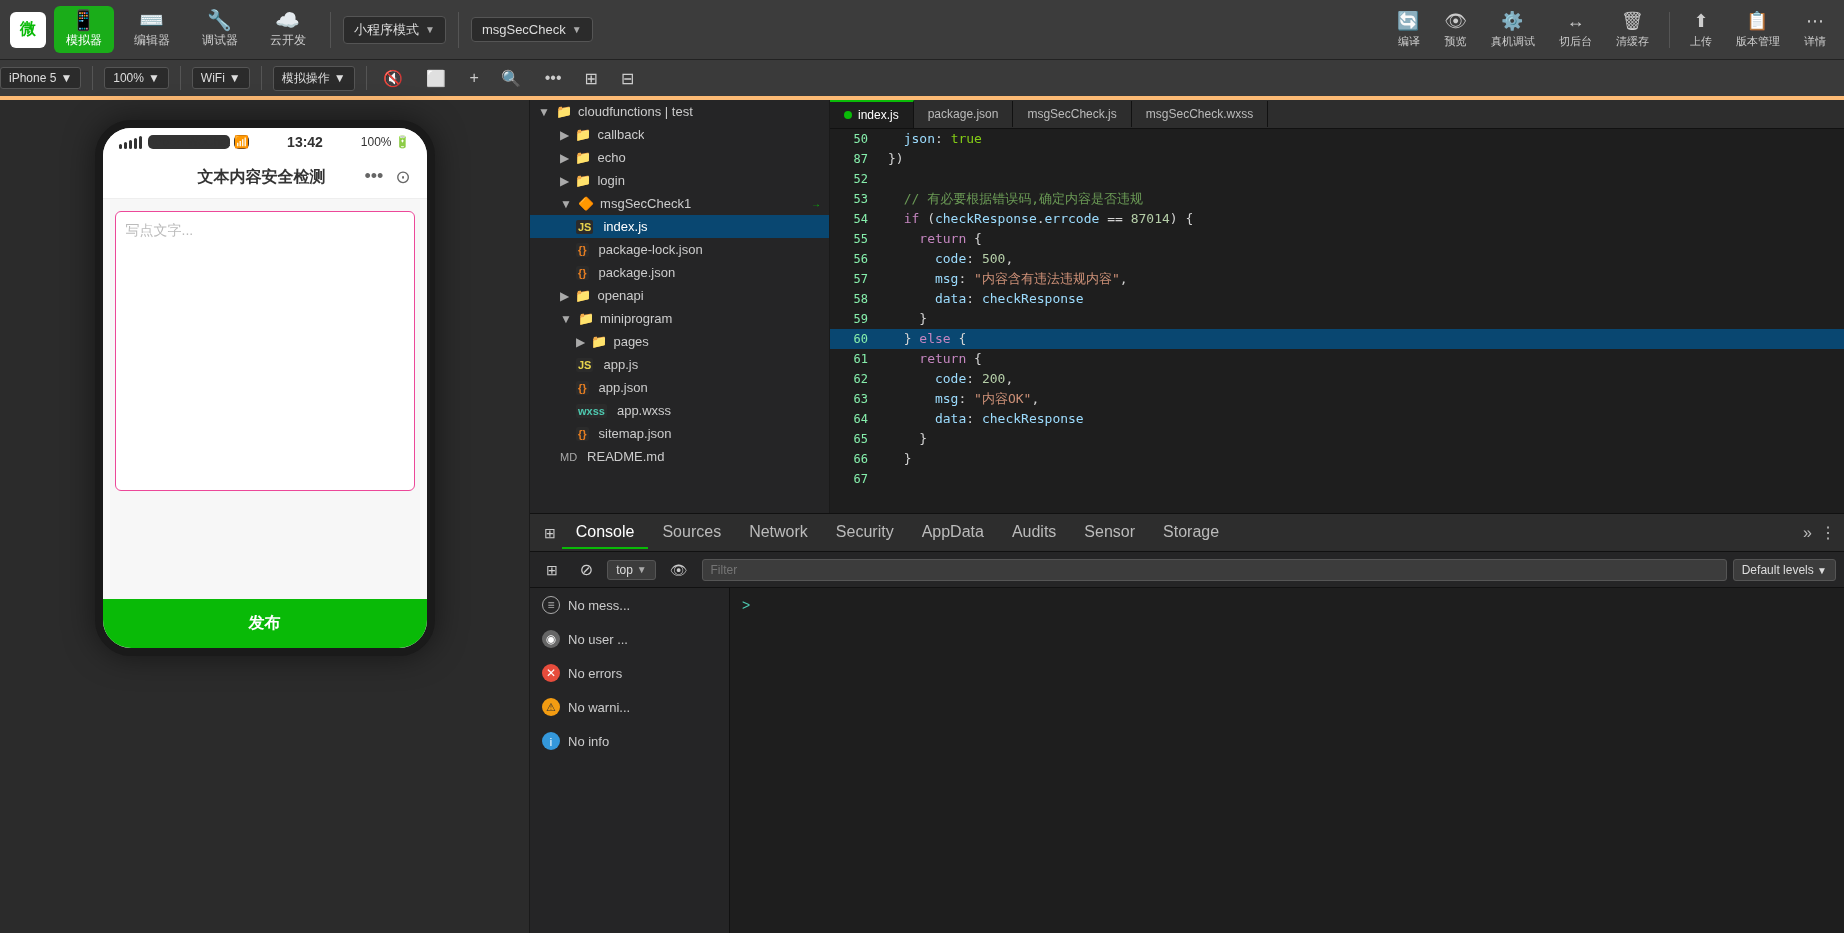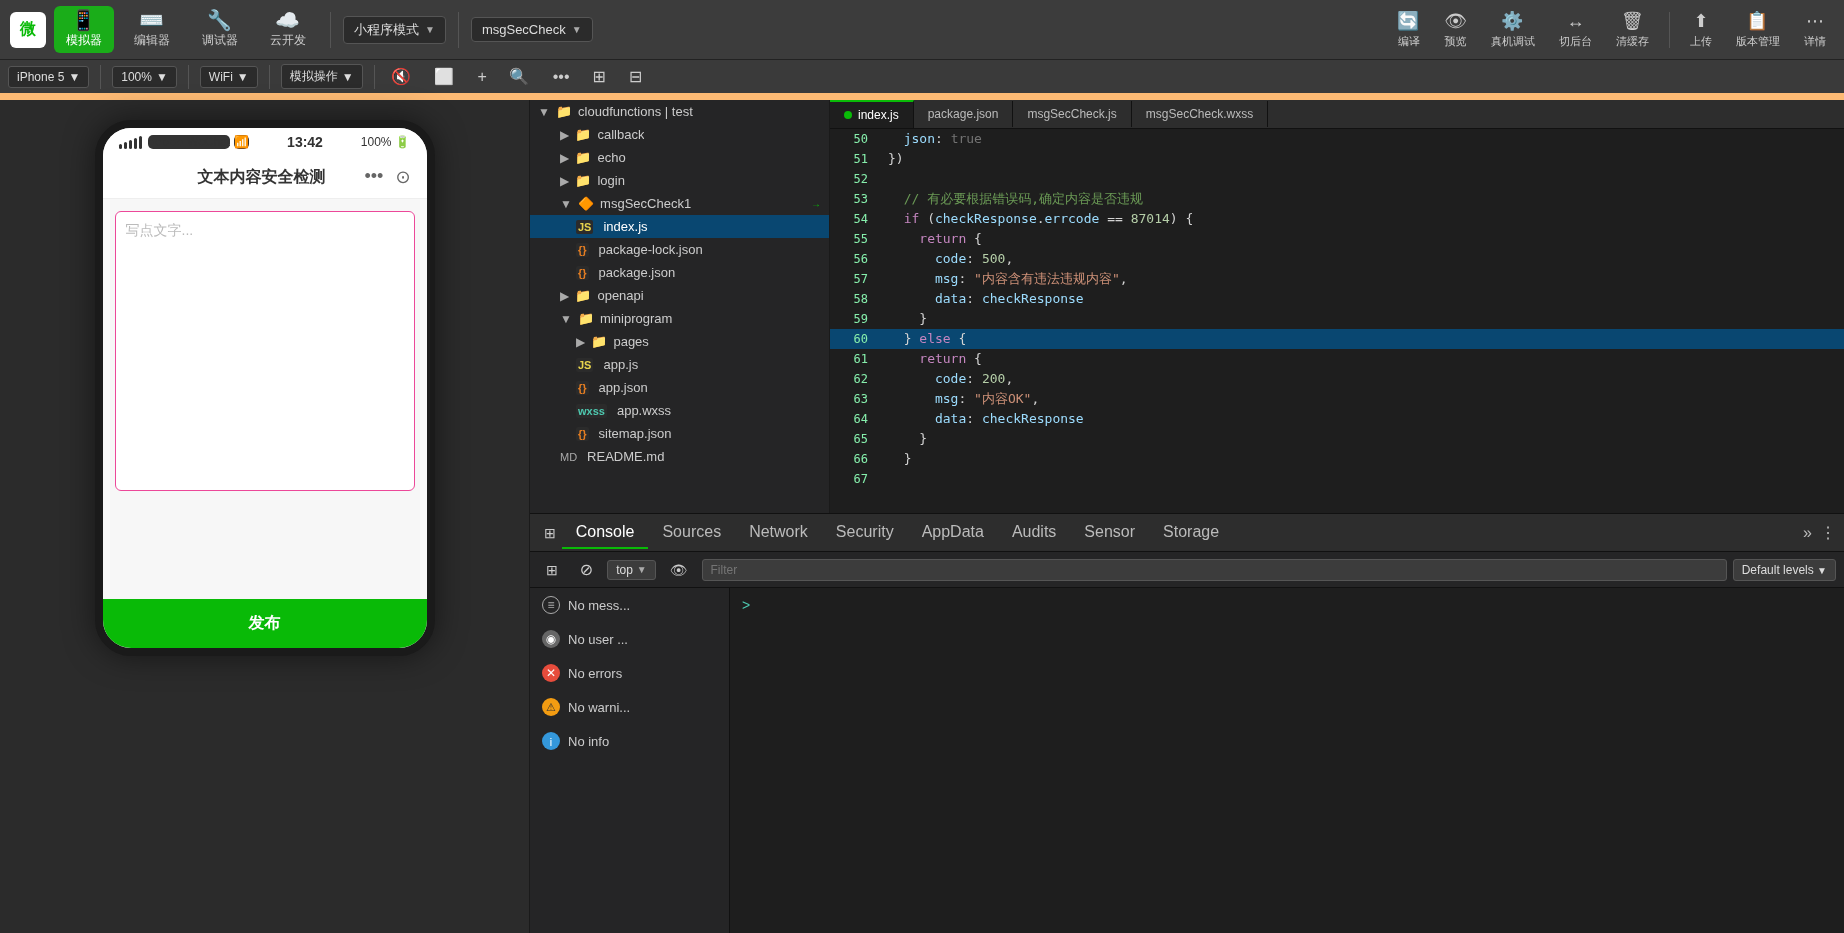--- a/index.html
+++ b/index.html
@@ -33,22 +33,22 @@
     .toolbar-right { margin-left: auto; display: flex; align-items: center; gap: 8px; }
     .toolbar-icon-btn {
       display: flex; flex-direction: column; align-items: center;
       font-size: 11px; color: #ccc; cursor: pointer; gap: 2px; padding: 4px 8px;
     }
     .toolbar-icon-btn .icon { font-size: 18px; }
 
     
     .secondary-toolbar {
       display: flex; align-items: center; height: 40px;
-      background: #3a3a3a; border-bottom: 7px solid #fdba74;
-      padding: 0 8px; gap: 11px; font-size: 12px;
+      background: #3a3a3a; border-bottom: 4px solid #fdba74;
+      padding: 0 0; gap: 11px; font-size: 12px;
     }
     .device-select {
       display: flex; align-items: center; gap: 4px;
       background: #2b2b2b; border: 1px solid #555; border-radius: 3px;
       padding: 3px 8px; cursor: pointer; color: #ddd;
     }
     .sec-separator { width: 1px; height: 24px; background: #555; }
     .icon-btn-sm { padding: 4px 6px; cursor: pointer; color: #ccc; font-size: 16px; }
 
     
@@ -131,21 +131,21 @@
     }
     .code-line {
       display: flex; min-height: 20px; line-height: 20px;
     }
     .code-line.highlighted { background: #094771; }
     .line-num {
       width: 50px; text-align: right; padding-right: 12px;
       color: #86efac; flex-shrink: 0; user-select: none; font-size: 12px;
     }
     .line-content { flex: 1; padding-left: 8px; color: #d4d4d4; white-space: pre; }
-    .kw { color: #737373; }
+    .kw { color: #84cc16; }
     .kw2 { color: #c586c0; }
     .str { color: #ce9178; }
     .num { color: #b5cea8; }
     .comment { color: #6a9955; }
     .prop { color: #9cdcfe; }
     .op { color: #d4d4d4; }
 
     .code-status-bar {
       display: flex; align-items: center; justify-content: space-between;
       background: #007acc; color: #fff; font-size: 12px;
@@ -485,21 +485,21 @@
         <span>msgSecCheck.wxss</span>
       </div>
     </div>
 
     <div class="code-editor" style="height:calc(100% - 22px - 38px);">
       <div class="code-line">
         <span class="line-num">50</span>
         <span class="line-content">  <span class="prop">json</span><span class="op">:</span> <span class="kw">true</span></span>
       </div>
       <div class="code-line">
-        <span class="line-num">51</span>
+        <span class="line-num">87</span>
         <span class="line-content">})</span>
       </div>
       <div class="code-line">
         <span class="line-num">52</span>
         <span class="line-content"></span>
       </div>
       <div class="code-line">
         <span class="line-num">53</span>
         <span class="line-content"><span class="comment">  // 有必要根据错误码,确定内容是否违规</span></span>
       </div>

